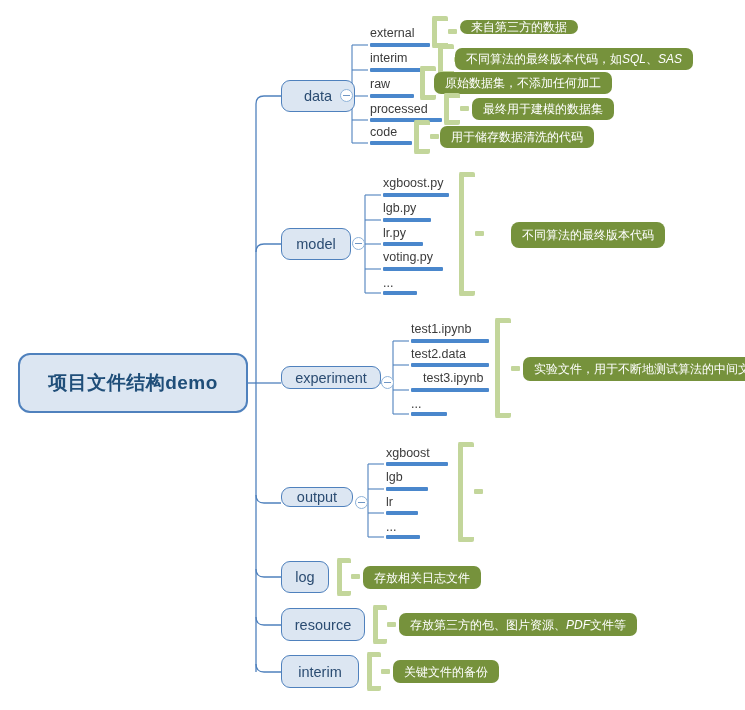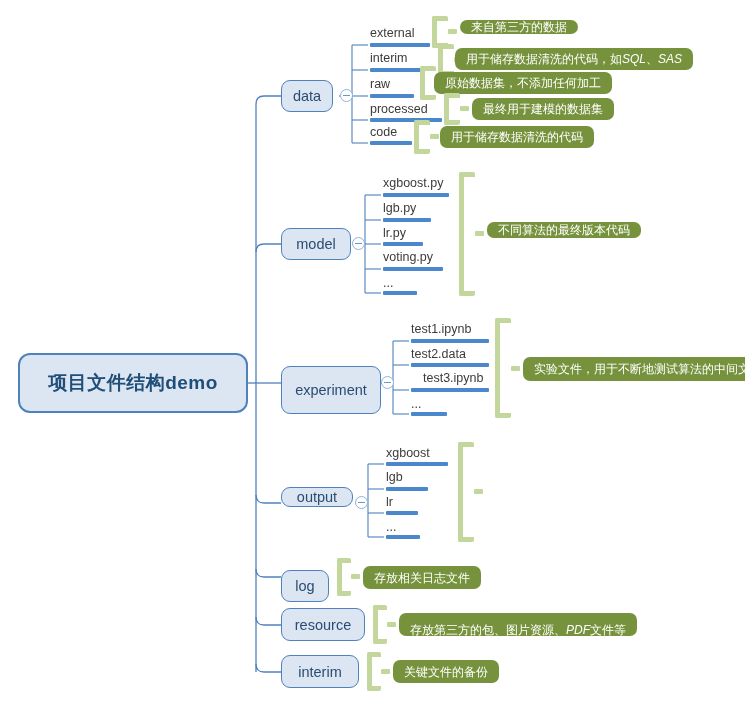--- a/index.html
+++ b/index.html
@@ -157,21 +157,21 @@
       <path d="M368,513 L384,513"></path>
       <path d="M368,537 L384,537"></path>
       <path d="M355,503 L368,503"></path>
     </g>
   </svg>
 
   <div class="root-node" style="left:18px;top:353px;width:230px;height:60px;">
     <span>项目文件结构demo</span>
   </div>
 
-  <div class="branch-node" style="left:281px;top:80px;width:52px;height:32px;">
+  <div class="branch-node" style="left:281px;top:80px;width:74px;height:32px;">
     <span>data</span>
   </div>
   <div class="toggle" style="left:340px;top:89px;"></div>
 
   <div class="leaf" style="left:370px;top:26px;">external</div>
   <div class="leaf-bar" style="left:370px;top:43px;width:60px;"></div>
   <div class="leaf" style="left:370px;top:51px;">interim</div>
   <div class="leaf-bar" style="left:370px;top:68px;width:54px;"></div>
   <div class="leaf" style="left:370px;top:77px;">raw</div>
   <div class="leaf-bar" style="left:370px;top:94px;width:44px;"></div>
@@ -180,21 +180,21 @@
   <div class="leaf" style="left:370px;top:125px;">code</div>
   <div class="leaf-bar" style="left:370px;top:141px;width:42px;"></div>
 
   <div class="bracket" style="left:432px;top:16px;width:16px;height:32px;"></div>
   <div class="bracket-stub" style="left:448px;top:29px;"></div>
   <div class="note" style="left:460px;top:20px;height:14px;">来自第三方的数据</div>
 
   <div class="bracket" style="left:438px;top:44px;width:16px;height:32px;"></div>
   <div class="bracket-stub" style="left:454px;top:57px;"></div>
   <div class="note" style="left:455px;top:48px;height:22px;">
-    <span>用于储存数据清洗的代码，如</span>
+    <span>不同算法的最终版本代码，如</span>
       <em>SQL</em>
       <span>、</span>
       <em>SAS</em>
   </div>
 
   <div class="bracket" style="left:420px;top:66px;width:16px;height:34px;"></div>
   <div class="bracket-stub" style="left:436px;top:80px;"></div>
   <div class="note" style="left:434px;top:72px;height:22px;">原始数据集，不添加任何加工</div>
 
   <div class="bracket" style="left:444px;top:93px;width:16px;height:32px;"></div>
@@ -216,23 +216,23 @@
   <div class="leaf-bar" style="left:383px;top:218px;width:48px;"></div>
   <div class="leaf" style="left:383px;top:226px;">lr.py</div>
   <div class="leaf-bar" style="left:383px;top:242px;width:40px;"></div>
   <div class="leaf" style="left:383px;top:250px;">voting.py</div>
   <div class="leaf-bar" style="left:383px;top:267px;width:60px;"></div>
   <div class="leaf" style="left:383px;top:276px;">...</div>
   <div class="leaf-bar" style="left:383px;top:291px;width:34px;"></div>
 
   <div class="bracket" style="left:459px;top:172px;width:16px;height:124px;"></div>
   <div class="bracket-stub" style="left:475px;top:231px;"></div>
-  <div class="note" style="left:487px;top:222px;height:16px;">不同算法的最终版本代码</div>
-
-  <div class="branch-node" style="left:281px;top:366px;width:100px;height:48px;align-items:center;">
+  <div class="note" style="left:511px;top:222px;height:26px;border-radius:8px;">不同算法的最终版本代码</div>
+
+  <div class="branch-node" style="left:281px;top:366px;width:100px;height:23px;align-items:center;">
     <span>experiment</span>
   </div>
   <div class="toggle" style="left:381px;top:376px;"></div>
 
   <div class="leaf" style="left:411px;top:322px;">test1.ipynb</div>
   <div class="leaf-bar" style="left:411px;top:339px;width:78px;"></div>
   <div class="leaf" style="left:411px;top:347px;">test2.data</div>
   <div class="leaf-bar" style="left:411px;top:363px;width:78px;"></div>
   <div class="leaf" style="left:411px;top:371px;margin-left:12px;">test3.ipynb</div>
   <div class="leaf-bar" style="left:411px;top:388px;width:78px;"></div>
@@ -253,33 +253,33 @@
   <div class="leaf" style="left:386px;top:470px;">lgb</div>
   <div class="leaf-bar" style="left:386px;top:487px;width:42px;"></div>
   <div class="leaf" style="left:386px;top:495px;">lr</div>
   <div class="leaf-bar" style="left:386px;top:511px;width:32px;"></div>
   <div class="leaf" style="left:386px;top:520px;">...</div>
   <div class="leaf-bar" style="left:386px;top:535px;width:34px;"></div>
 
   <div class="bracket" style="left:458px;top:442px;width:16px;height:100px;"></div>
   <div class="bracket-stub" style="left:474px;top:489px;"></div>
 
-  <div class="branch-node" style="left:281px;top:561px;width:48px;height:32px;margin-top:9px;">
+  <div class="branch-node" style="left:281px;top:561px;width:48px;height:32px;">
     <span>log</span>
   </div>
   <div class="bracket" style="left:337px;top:558px;width:14px;height:38px;"></div>
   <div class="bracket-stub" style="left:351px;top:574px;"></div>
   <div class="note" style="left:363px;top:566px;height:23px;">存放相关日志文件</div>
 
   <div class="branch-node" style="left:281px;top:608px;width:84px;height:33px;">
     <span>resource</span>
   </div>
   <div class="bracket" style="left:373px;top:605px;width:14px;height:39px;"></div>
   <div class="bracket-stub" style="left:387px;top:622px;"></div>
-  <div class="note" style="left:399px;top:613px;height:23px;align-items:flex-end;">
+  <div class="note" style="left:399px;top:613px;height:23px;">
     <span>存放第三方的包、图片资源、</span>
       <em>PDF</em>
       <span>文件等</span>
   </div>
 
   <div class="branch-node" style="left:281px;top:655px;width:78px;height:33px;">
     <span>interim</span>
   </div>
   <div class="bracket" style="left:367px;top:652px;width:14px;height:39px;"></div>
   <div class="bracket-stub" style="left:381px;top:669px;"></div>

